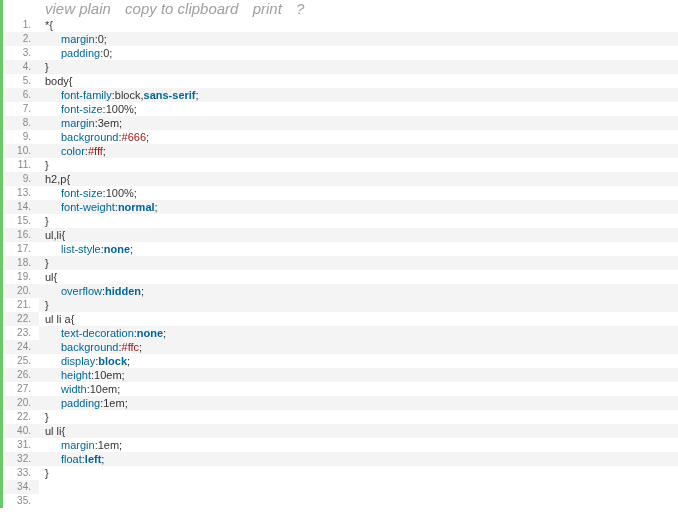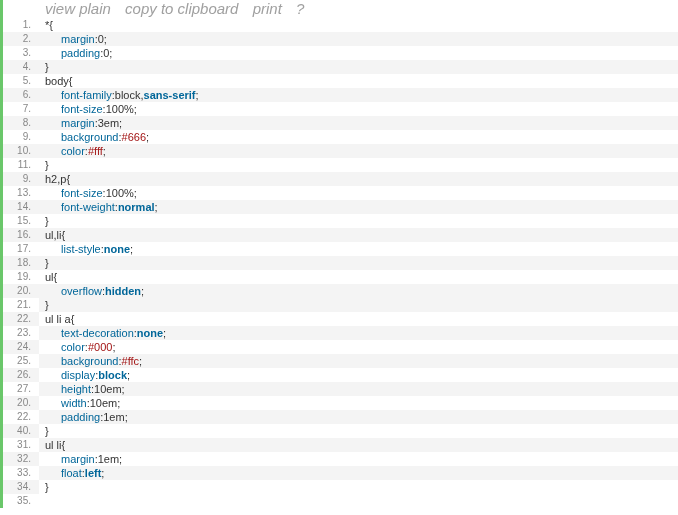--- a/index.html
+++ b/index.html
@@ -132,21 +132,20 @@
         <div class="code-line i2 alt"><span class="kw">font-weight</span><span class="plain">:</span><span class="val">normal</span><span class="plain">;</span></div>
         <div class="code-line i1"><span class="plain">}</span></div>
         <div class="code-line i1 alt"><span class="plain">ul,li{</span></div>
         <div class="code-line i2"><span class="kw">list-style</span><span class="plain">:</span><span class="val">none</span><span class="plain">;</span></div>
         <div class="code-line i1 alt"><span class="plain">}</span></div>
         <div class="code-line i1"><span class="plain">ul{</span></div>
         <div class="code-line i2 alt"><span class="kw">overflow</span><span class="plain">:</span><span class="val">hidden</span><span class="plain">;</span></div>
         <div class="code-line i1 alt"><span class="plain">}</span></div>
         <div class="code-line i1"><span class="plain">ul li a{</span></div>
         <div class="code-line i2 alt"><span class="kw">text-decoration</span><span class="plain">:</span><span class="val">none</span><span class="plain">;</span></div>
-        <div class="code-line i2"><span class="kw">color</span><span class="plain">:</span><span class="hex">#000</span><span class="plain">;</span></div>
         <div class="code-line i2 alt"><span class="kw">background</span><span class="plain">:</span><span class="hex">#ffc</span><span class="plain">;</span></div>
         <div class="code-line i2"><span class="kw">display</span><span class="plain">:</span><span class="val">block</span><span class="plain">;</span></div>
         <div class="code-line i2 alt"><span class="kw">height</span><span class="plain">:</span><span class="plain">10em</span><span class="plain">;</span></div>
         <div class="code-line i2"><span class="kw">width</span><span class="plain">:</span><span class="plain">10em</span><span class="plain">;</span></div>
         <div class="code-line i2 alt"><span class="kw">padding</span><span class="plain">:</span><span class="plain">1em</span><span class="plain">;</span></div>
         <div class="code-line i1"><span class="plain">}</span></div>
         <div class="code-line i1 alt"><span class="plain">ul li{</span></div>
         <div class="code-line i2"><span class="kw">margin</span><span class="plain">:</span><span class="plain">1em</span><span class="plain">;</span></div>
         <div class="code-line i2 alt"><span class="kw">float</span><span class="plain">:</span><span class="val">left</span><span class="plain">;</span></div>
         <div class="code-line i1"><span class="plain">}</span></div>

